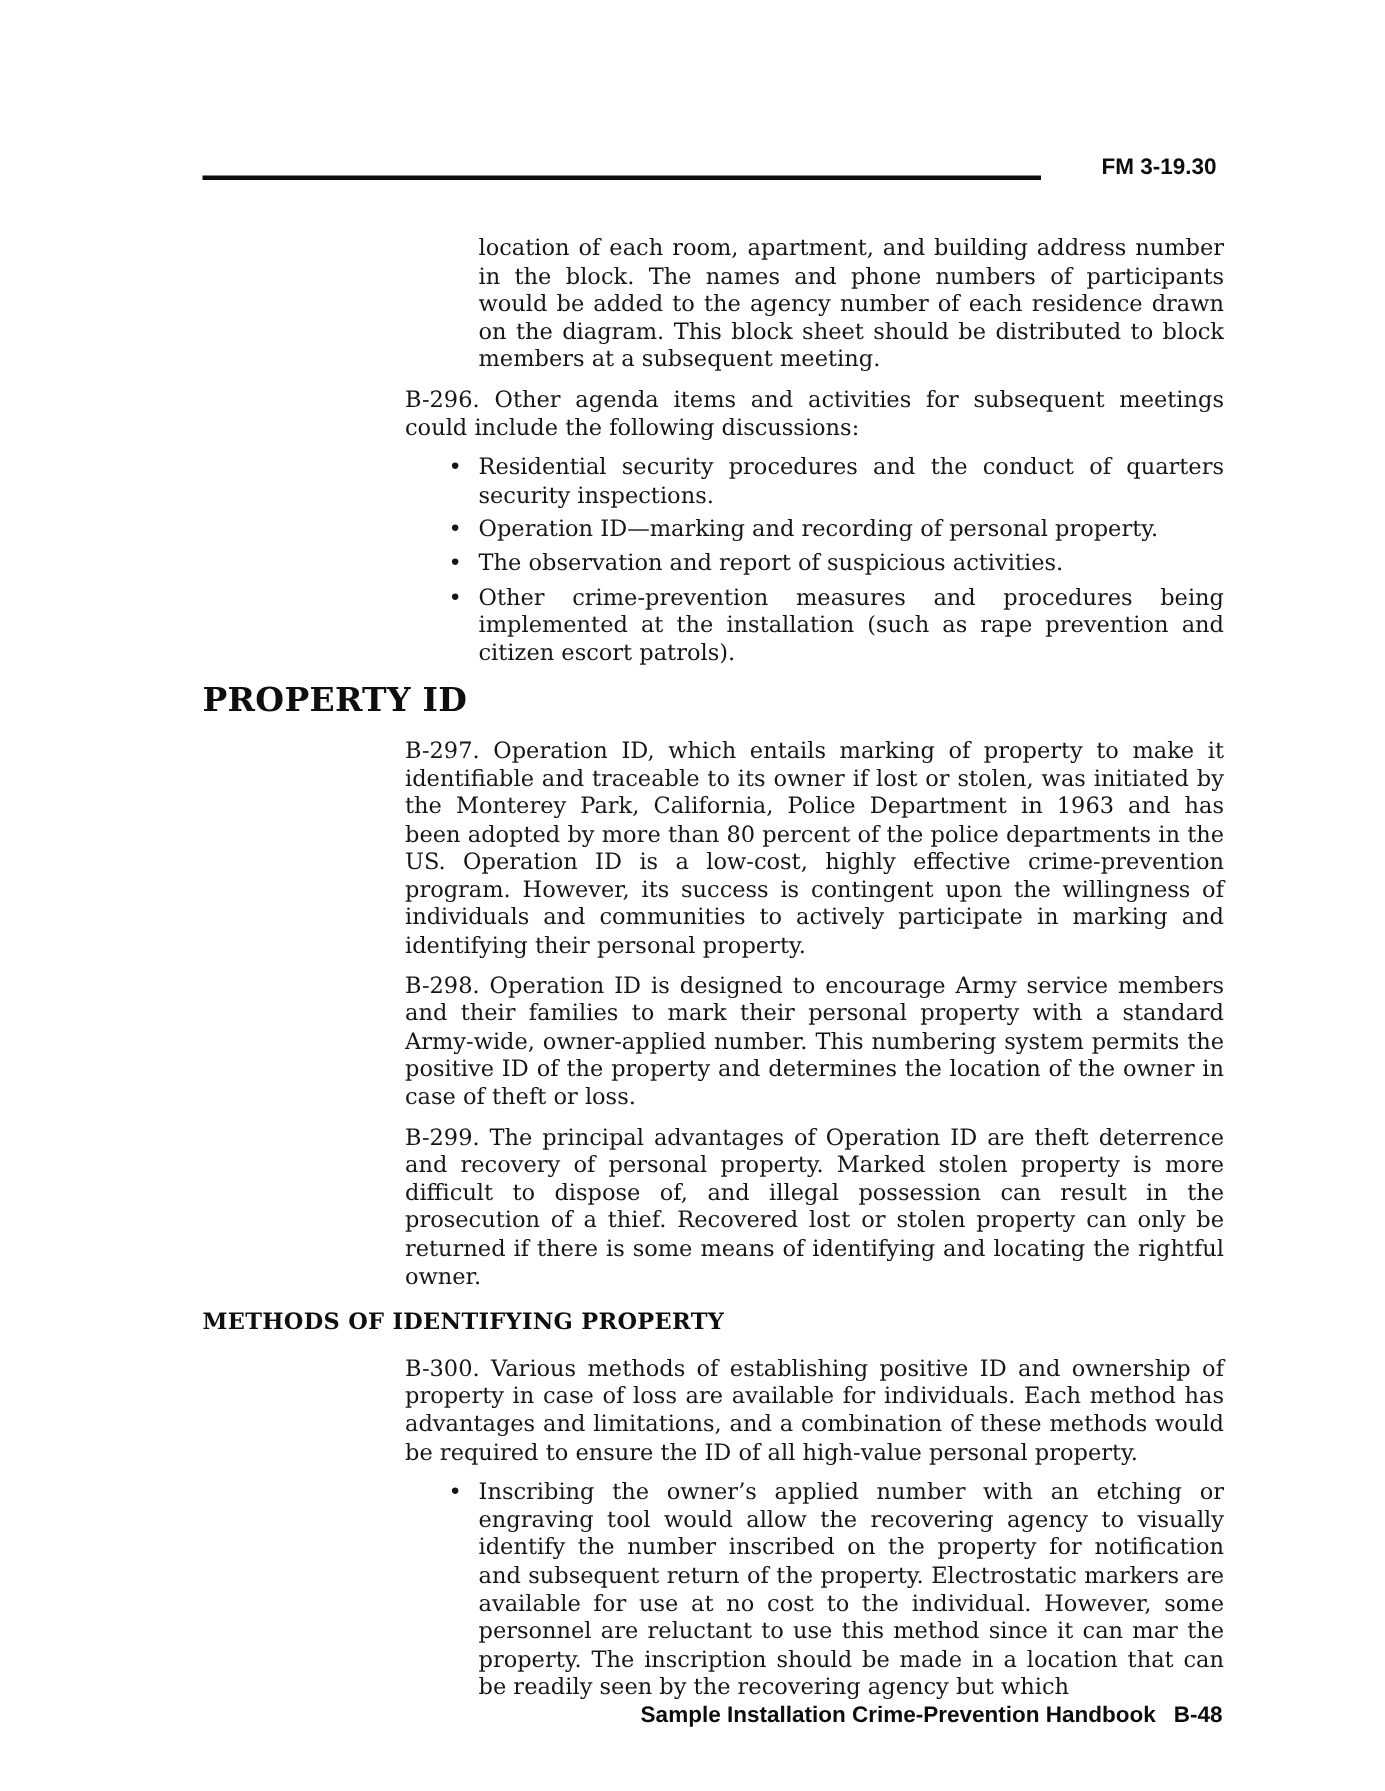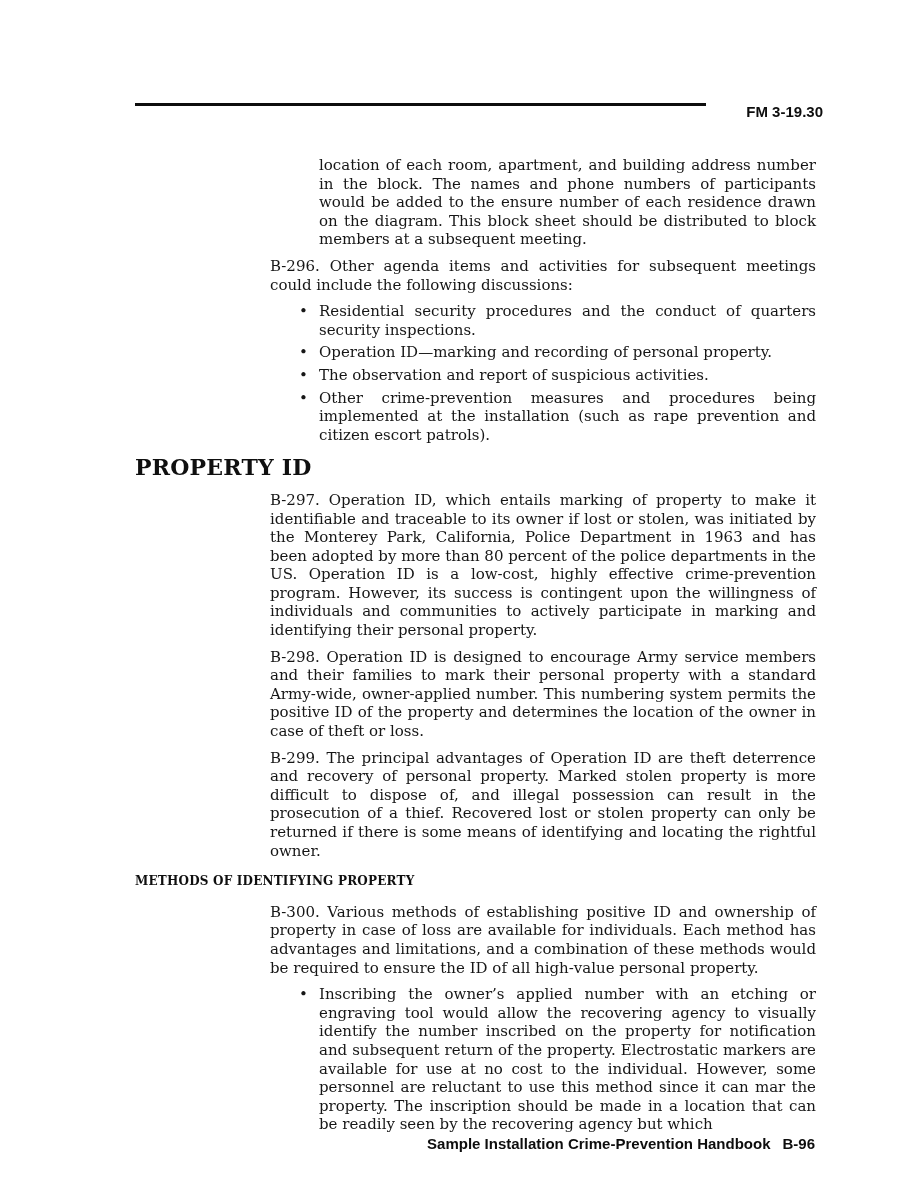--- a/index.html
+++ b/index.html
@@ -11,23 +11,23 @@
     background: #ffffff;
     font-family: "DejaVu Serif", serif;
     color: #161616;
     overflow: hidden;
   }
   
   .page-header {
     position: absolute;
     top: 103px;
     left: 135px;
-    right: 100px;
+    right: 112px;
     display: flex;
-    align-items: flex-start;
+    align-items: flex-end;
   }
   .header-rule {
     flex: 1 1 auto;
     height: 3px;
     background: #0d0d0d;
     margin-right: 40px;
   }
   .header-code {
     font-family: "Liberation Sans", sans-serif;
     font-weight: bold;
@@ -71,21 +71,21 @@
     font-family: "DejaVu Serif", serif;
     font-size: 22px;
     font-weight: bold;
     color: #0f0f0f;
     margin: 14px 0 14px 0;
     text-align: left;
     letter-spacing: 0.2px;
   }
   h2.sub-heading {
     font-family: "DejaVu Serif", serif;
-    font-size: 12px;
+    font-size: 15px;
     font-weight: bold;
     color: #0f0f0f;
     margin: 12px 0 12px 0;
     text-align: left;
     letter-spacing: 0.2px;
   }
   
   .page-footer {
     position: absolute;
     right: 108px;
@@ -105,21 +105,21 @@
 
 <div class="page">
 
   <header class="page-header">
     <div class="header-rule"></div>
     <div class="header-code">FM 3-19.30</div>
   </header>
 
   <main class="content">
 
-    <div class="hang-item">location of each room, apartment, and building address number in the block. The names and phone numbers of participants would be added to the ensure number of each residence drawn on the diagram. This block sheet should be distributed to block members at a subsequent meeting.</div>
+    <div class="hang-item">location of each room, apartment, and building address number in the block. The names and phone numbers of participants would be added to the agency number of each residence drawn on the diagram. This block sheet should be distributed to block members at a subsequent meeting.</div>
 
 
     <div class="para">B-296. Other agenda items and activities for subsequent meetings could include the following discussions:</div>
 
     <ul class="bullets">
       <li>Residential security procedures and the conduct of quarters security inspections.</li>
       <li>Operation ID—marking and recording of personal property.</li>
       <li>The observation and report of suspicious activities.</li>
       <li>Other crime-prevention measures and procedures being implemented at the installation (such as rape prevention and citizen escort patrols).</li>
     </ul>
@@ -134,16 +134,16 @@
 
     <div class="para">B-300. Various methods of establishing positive ID and ownership of property in case of loss are available for individuals. Each method has advantages and limitations, and a combination of these methods would be required to ensure the ID of all high-value personal property.</div>
 
     <ul class="bullets">
       <li>Inscribing the owner’s applied number with an etching or engraving tool would allow the recovering agency to visually identify the number inscribed on the property for notification and subsequent return of the property. Electrostatic markers are available for use at no cost to the individual. However, some personnel are reluctant to use this method since it can mar the property. The inscription should be made in a location that can be readily seen by the recovering agency but which</li>
     </ul>
 
   </main>
 
   <footer class="page-footer">
-    <span>Sample Installation Crime-Prevention Handbook</span><span class="page-number">B-96</span>
+    <span>Sample Installation Crime-Prevention Handbook</span><span class="page-number">B-48</span>
   </footer>
 
 </div>
 
 </body></html>

